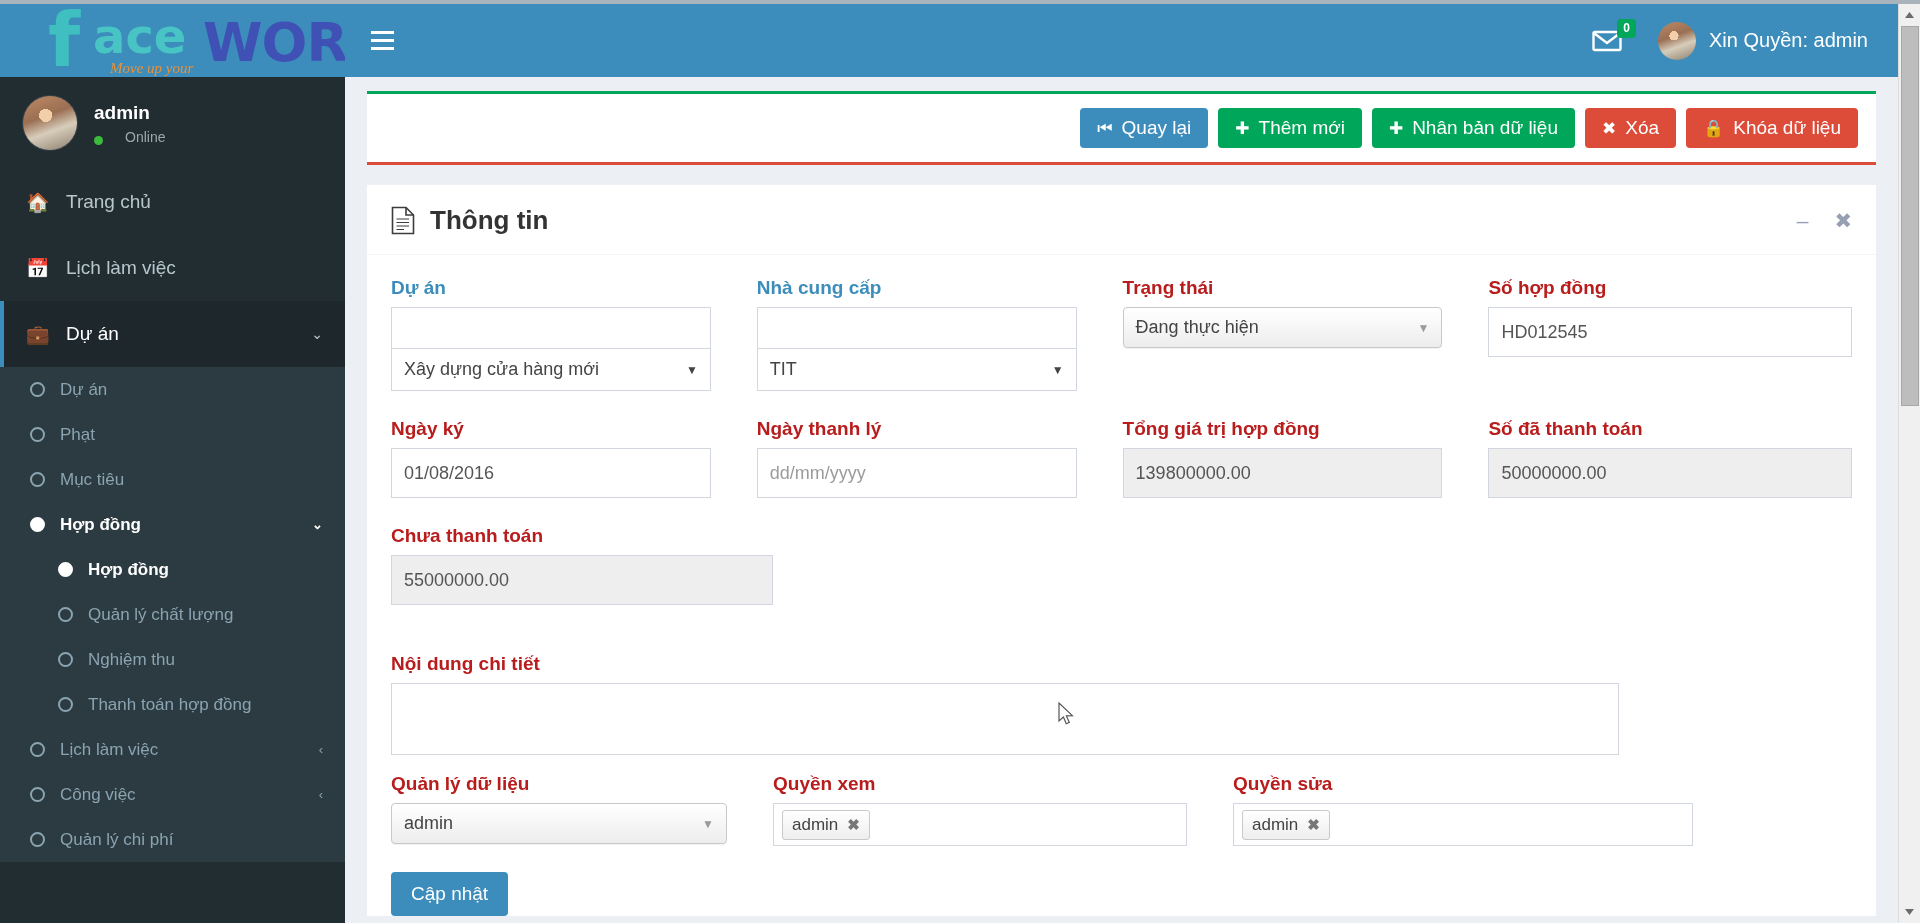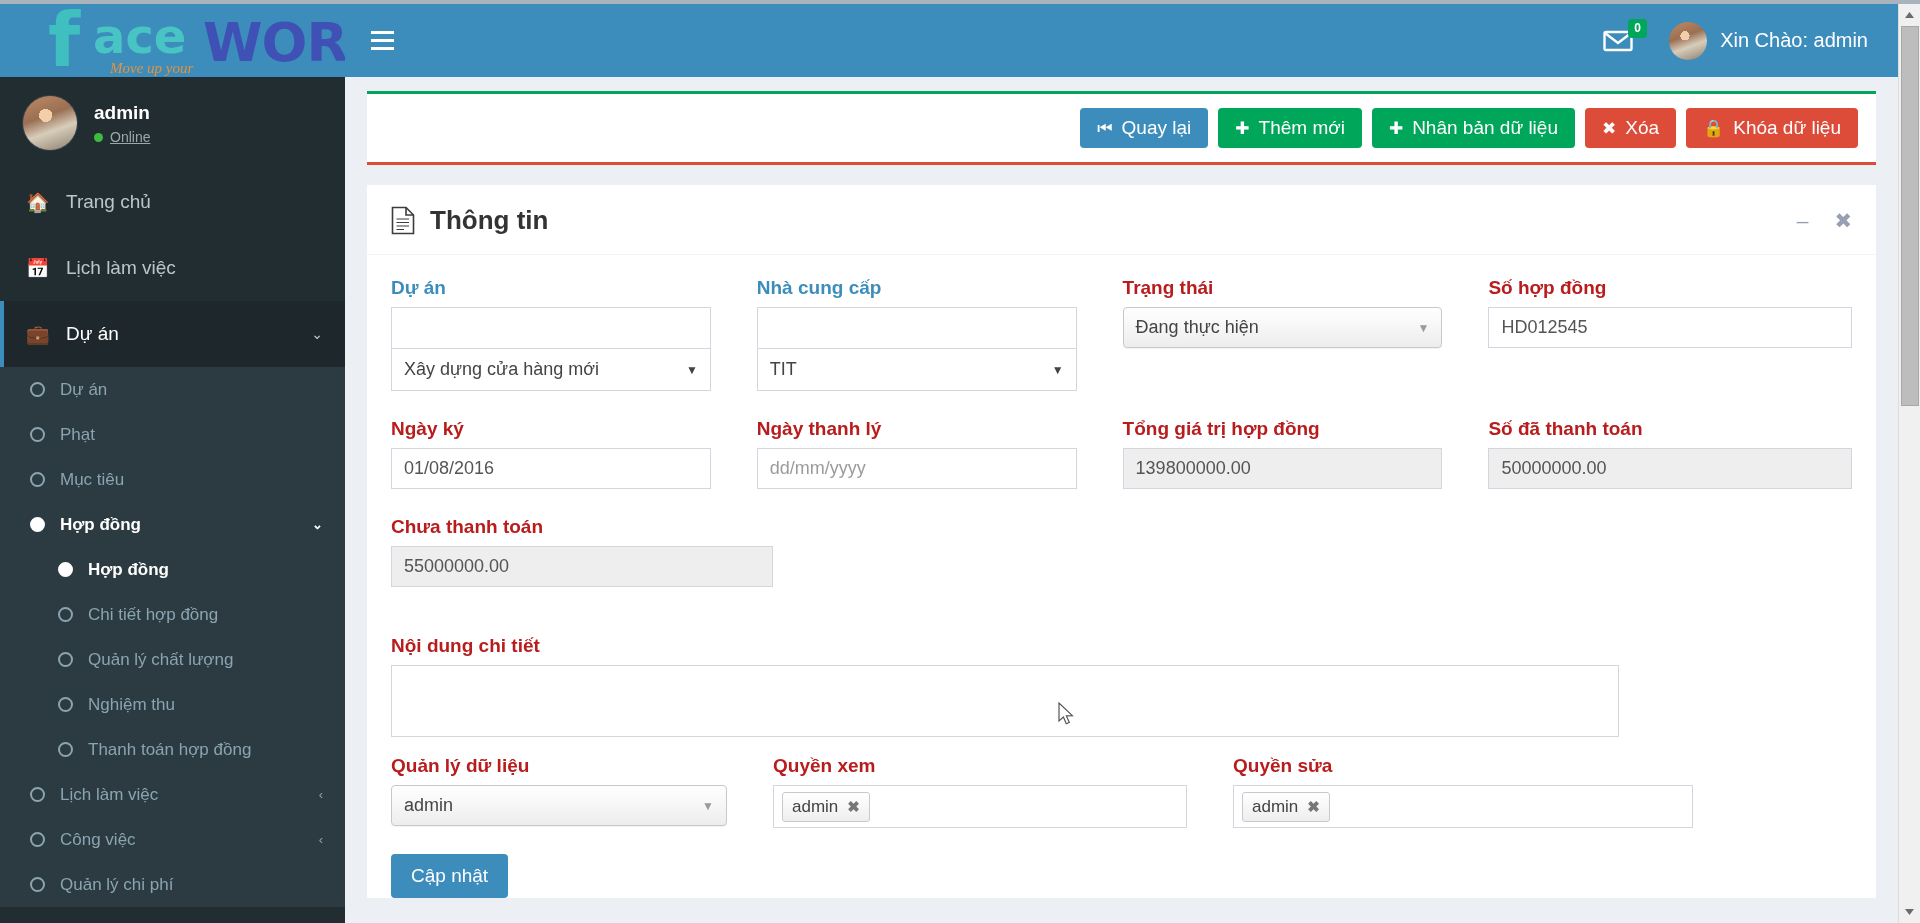--- a/index.html
+++ b/index.html
@@ -61,21 +61,21 @@
     flex: 0 0 auto;
   }
   .avatar-lg {
     width: 56px; height: 56px; border-radius: 50%;
     background:
       radial-gradient(circle at 42% 36%, #f2cfa8 0 14%, transparent 14%),
       linear-gradient(160deg, #c08a64 0%, #9a6f53 38%, #d7cdbb 62%, #8b7c6a 100%);
     flex: 0 0 56px; border: 1px solid #31404a;
   }
   .uname { color:#fff; font-size:19px; font-weight:600; line-height:1.25; }
-  .ustat { color:#9aa7ae; font-size:14px; margin-top:5px; display:flex; align-items:center; gap:7px;text-decoration:underline; }
+  .ustat { color:#9aa7ae; font-size:14px; margin-top:5px; display:flex; align-items:flex-end; gap:22px; }
   .dot-on { width:9px; height:9px; border-radius:50%; background:#3dbb3d; display:inline-block; }
 
   
   .nav { flex: 1 1 auto; overflow: hidden; }
   .nav-item {
     display: flex; align-items: center;
     height: 66px; padding: 0 22px;
     color: #b8c7ce; font-size: 19px;
     gap: 16px; cursor: pointer;
     border-left: 4px solid transparent;
@@ -167,21 +167,21 @@
 
   .row { display:flex; gap: 0; }
   .col { width: 382px; padding-right: 46px; }
   .col:last-child { padding-right:0; }
   .col-wide { width: 1228px; padding-right:0; }
 
   .flabel { font-size:19px; font-weight:bold; color:#b91c1c; margin-bottom:8px; display:block; }
   .flabel.link { color:#3c8dbc; font-weight:bold; }
 
   .inp {
-    width:100%; height:41px; border:1px solid #d2d6de; background:#fff;
+    width:100%; height:50px; border:1px solid #d2d6de; background:#fff;
     font-size:18px; color:#555; padding:0 12px;
     font-family:"Liberation Sans", sans-serif; border-radius:0; outline:none;
   }
   .inp::placeholder { color:#9b9b9b; }
   .inp.ro { background:#eeeeee; color:#555; }
 
   .sel {
     width:100%; height:41px; border:1px solid #d2d6de; background:#fff;
     font-size:18px; color:#444; padding:0 12px;
     display:flex; align-items:center; justify-content:space-between; cursor:pointer;
@@ -311,24 +311,20 @@
           <span class="ring"></span>
           <span class="lbl">Hợp đồng</span>
           <span class="chev">⌄</span>
         </div>
 
         <div class="sub-item l2 cur">
           <span class="ring"></span>
           <span class="lbl">Hợp đồng</span>
         </div>
 
-        <div class="sub-item l2">
-          <span class="ring"></span>
-          <span class="lbl">Chi tiết hợp đồng</span>
-        </div>
 
         <div class="sub-item l2">
           <span class="ring"></span>
           <span class="lbl">Quản lý chất lượng</span>
         </div>
 
         <div class="sub-item l2">
           <span class="ring"></span>
           <span class="lbl">Nghiệm thu</span>
         </div>
@@ -370,21 +366,21 @@
       <div class="nav-right">
         <div class="mail-wrap">
           <svg class="mail-ico" width="30" height="24" viewBox="0 0 30 24">
             <rect x="1.5" y="3" width="27" height="18" rx="1.5" fill="none" stroke="#ffffff" stroke-width="2.4"></rect>
             <path d="M2.5 4.5 L15 14 L27.5 4.5" fill="none" stroke="#ffffff" stroke-width="2.4"></path>
           </svg>
           <span class="badge">0</span>
         </div>
         <div class="user-mini">
           <span class="avatar-sm"></span>
-          <span class="hello">Xin Chào: admin</span>
+          <span class="hello">Xin Quyền: admin</span>
         </div>
       </div>
     </div>
 
     <div class="content">
 
       <div class="toolbar-box">
         <button class="btn btn-blue">
           <span class="gl">⏮</span>
           <span>Quay lại</span>

